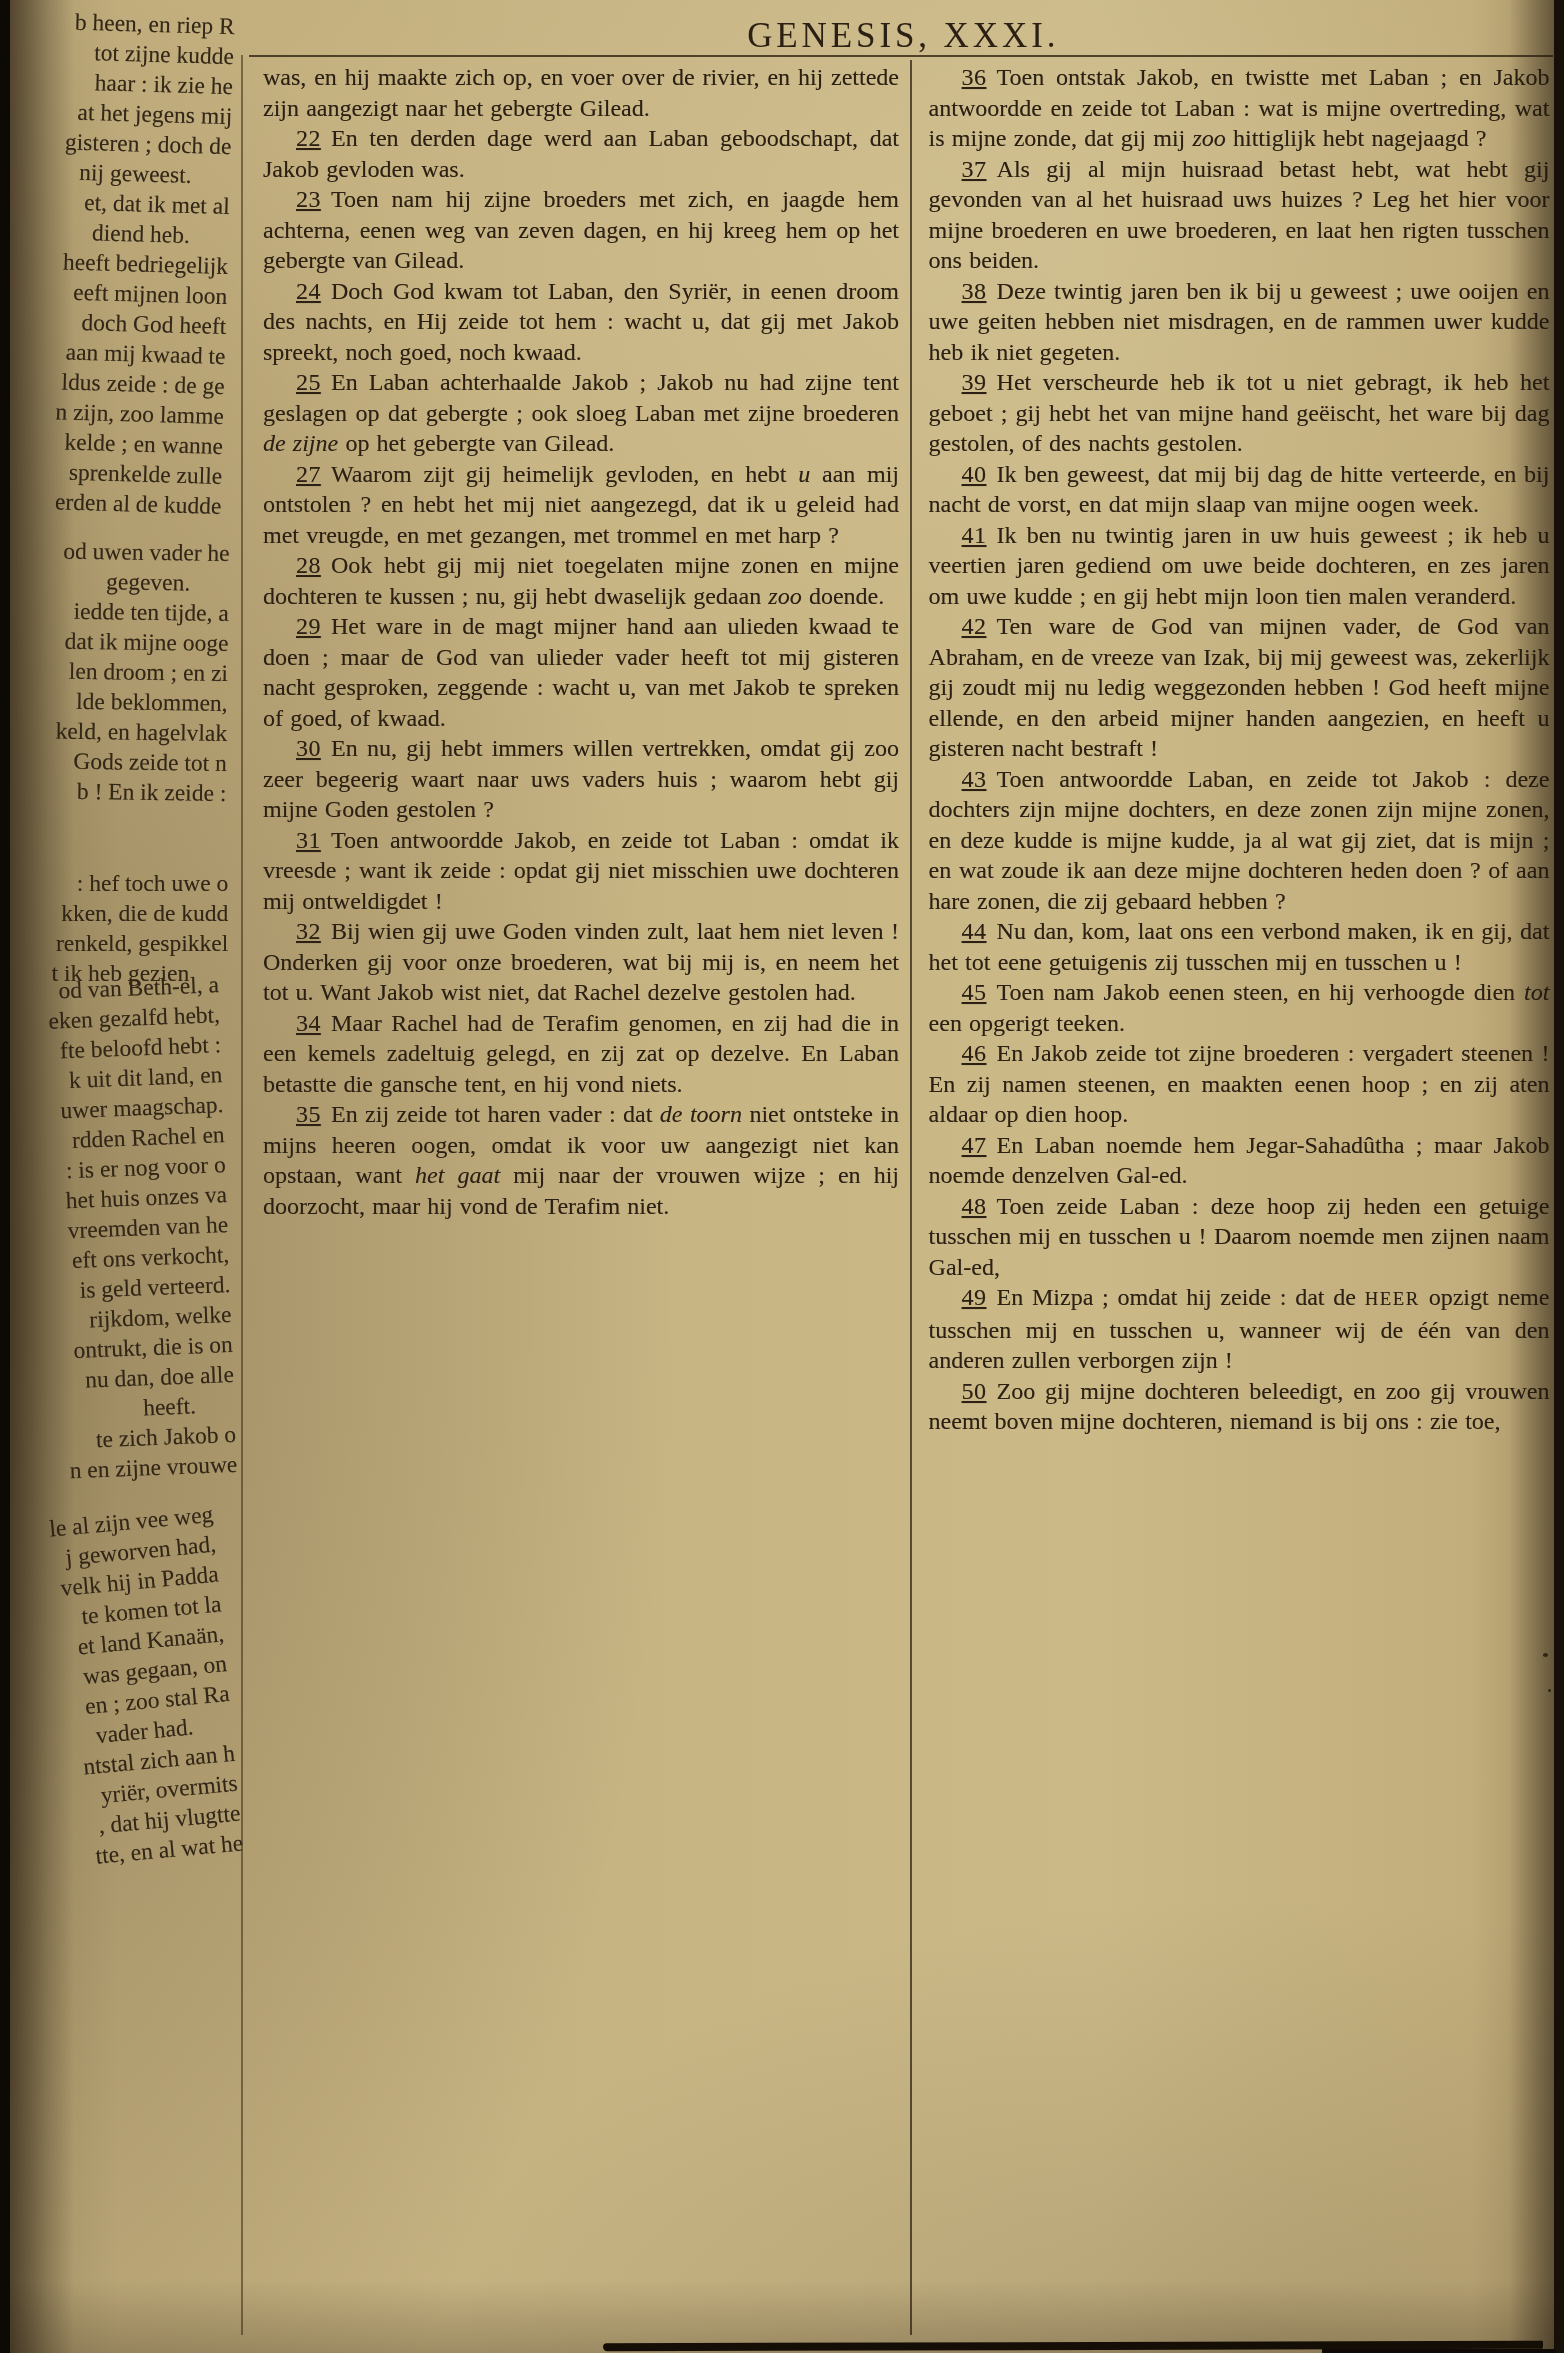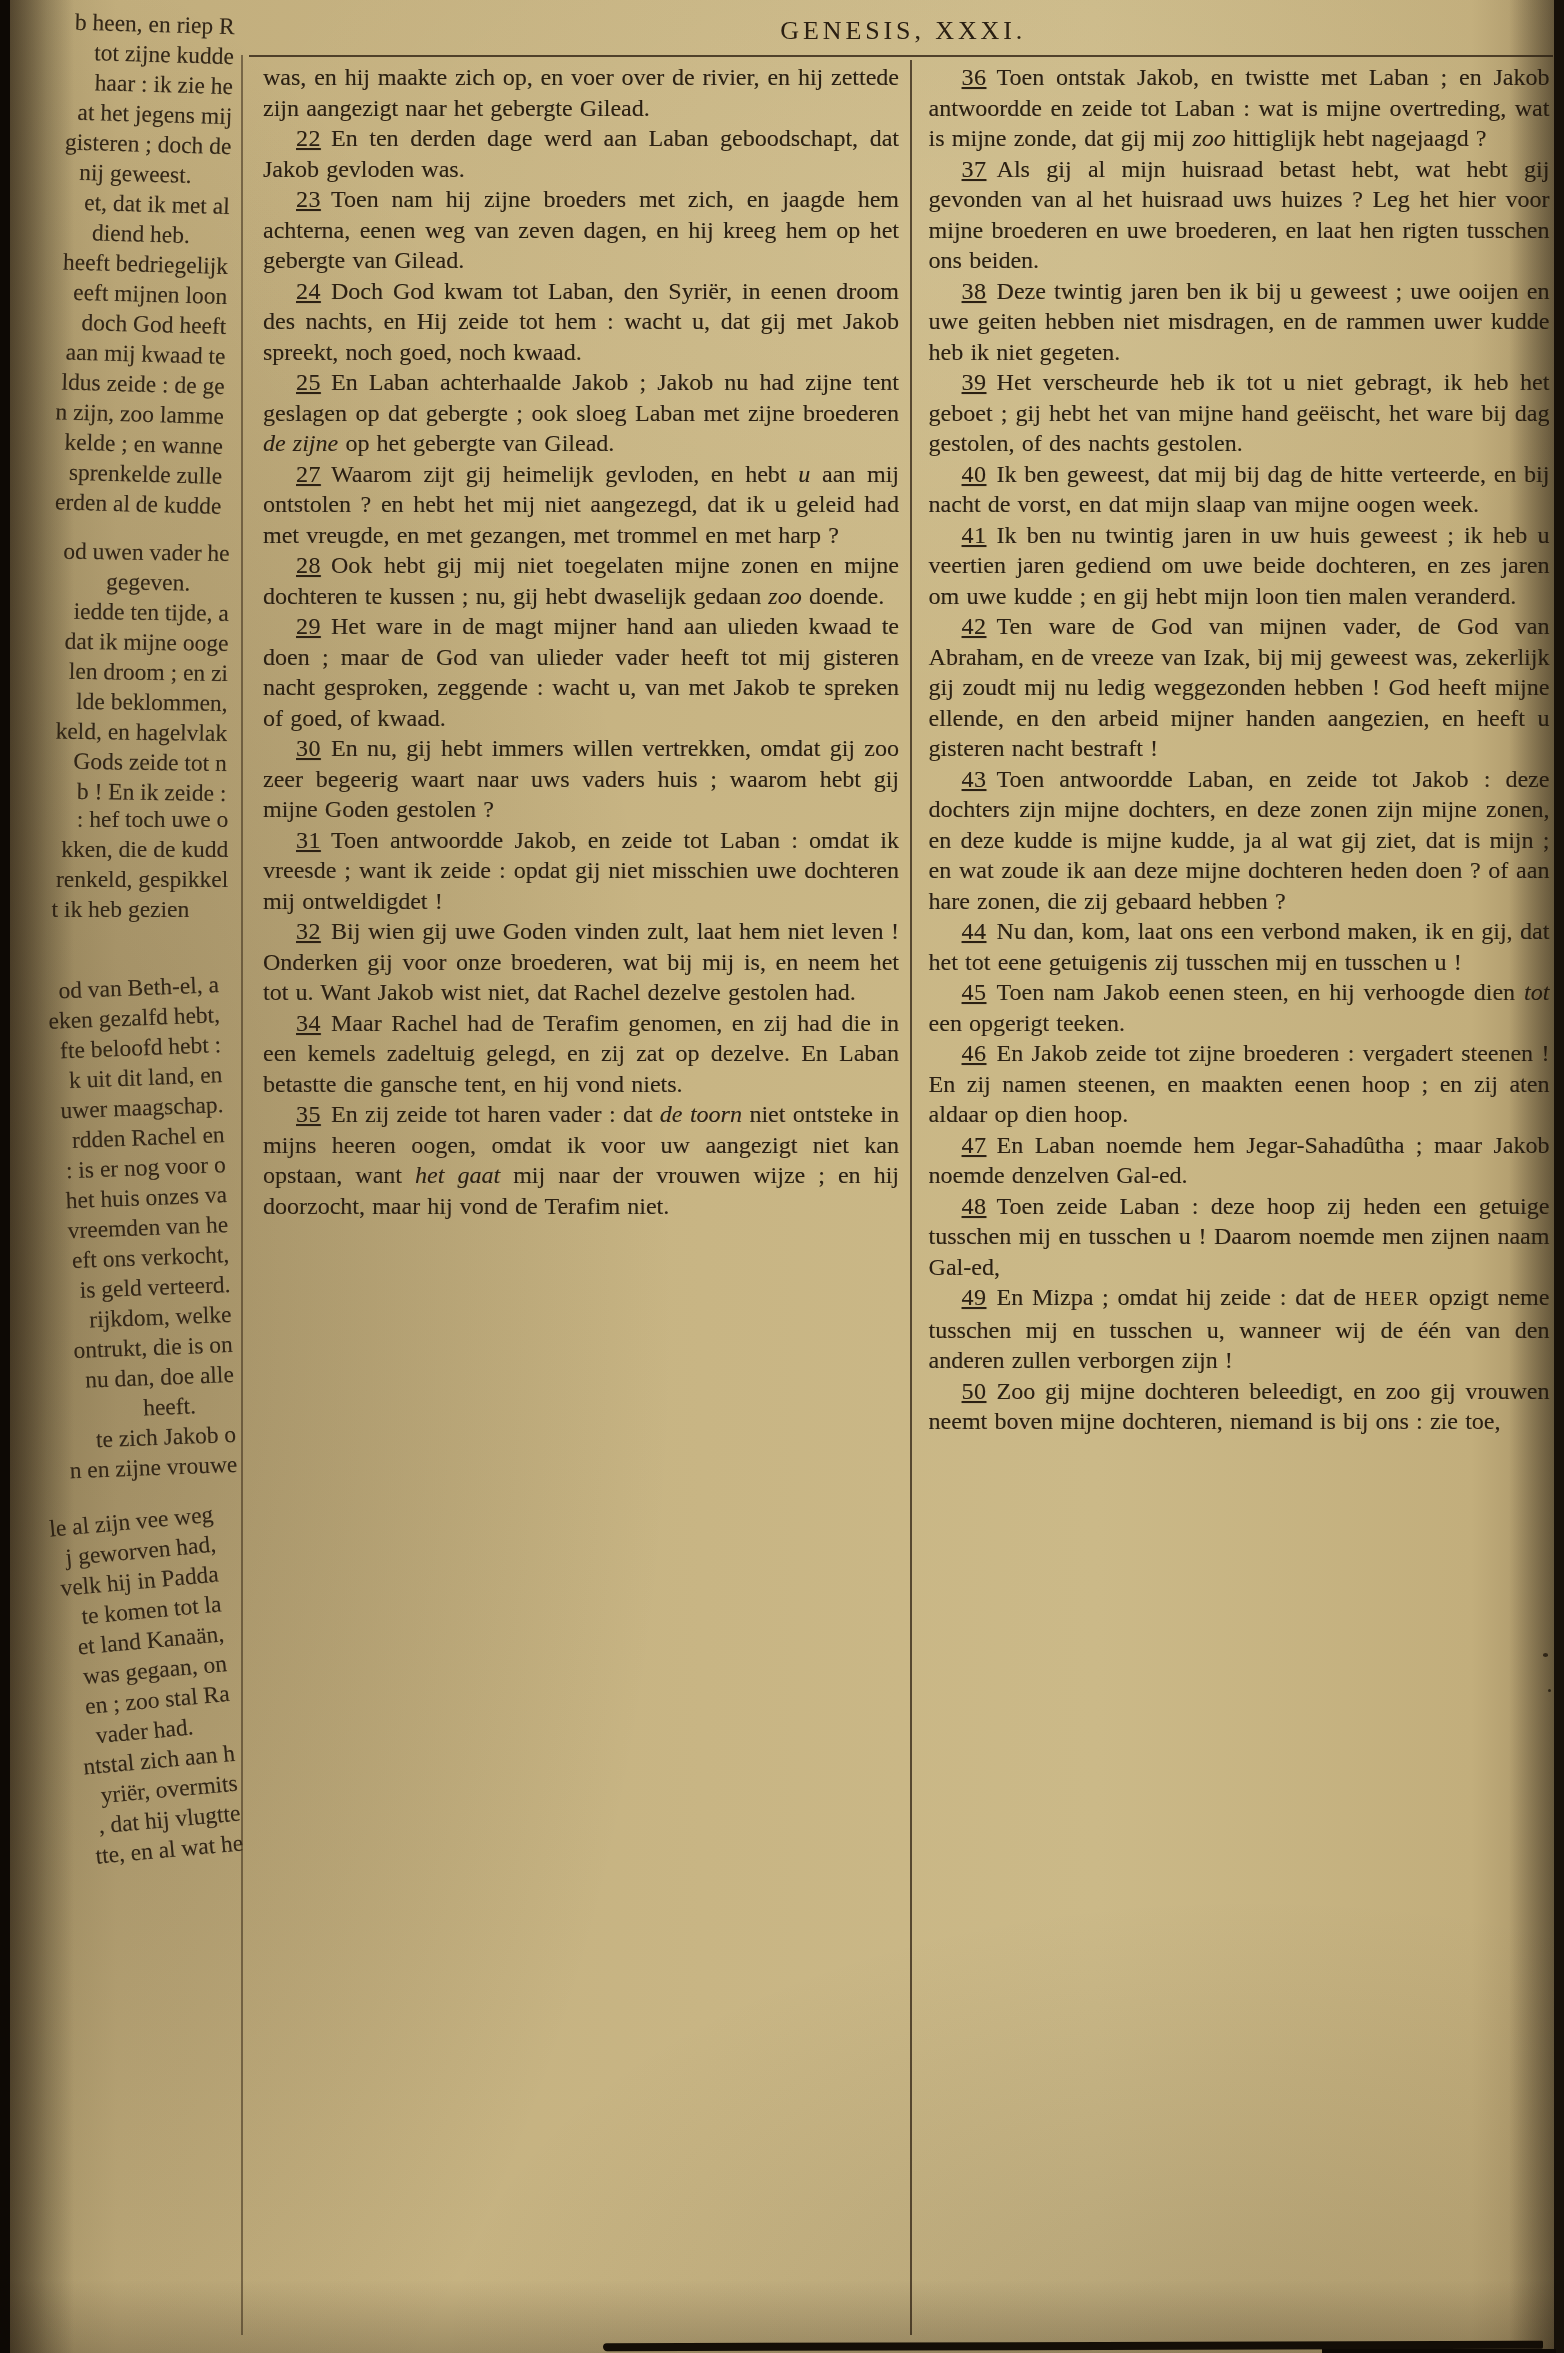--- a/index.html
+++ b/index.html
@@ -35,21 +35,21 @@
   
   .left-strip { position:absolute; left:0; top:0; width:236px; height:100%; z-index:2; color:#2e2214; opacity:0.96; }
   .frag-group { position:absolute; right:7.8px; width:228px; text-align:right; transform-origin:100% 50%; }
   .frag-line  { white-space:nowrap; font-size:23.5px; line-height:30px;
                 text-shadow:0.2px 0.2px 0.4px rgba(46,34,20,0.35); }
   .frag-line.frag-end { padding-right:39px; }
 
   
   .main { position:absolute; left:249px; top:0; right:0; bottom:0; z-index:3; }
   .running-head { position:absolute; top:15.6px; left:5px; right:12.5px; text-align:center;
-                  font-size:26px; letter-spacing:3.9px; }
+                  font-size:35px; letter-spacing:3.9px; }
   .head-rule { position:absolute; top:55px; left:0; right:12.5px; height:1.6px; background:rgba(58,44,26,0.85); }
   .left-col-rule { position:absolute; left:241px; top:55px; bottom:19px; width:1.6px;
                    background:rgba(58,44,26,0.55); z-index:3; }
 
   .cols { position:absolute; top:60px; left:0; right:12.5px; bottom:19px; display:flex; }
   .col { font-size:24px; line-height:30.5px; text-align:justify; word-spacing:1.2px;
          text-shadow:0.2px 0.2px 0.4px rgba(43,32,19,0.32); }
   .col-mid   { width:661px; padding:2.3px 11px 0 14px; }
   .vrule     { width:1.6px; background:rgba(58,44,26,0.8); }
   .col-right { flex:1; padding:2.3px 3.1px 0 17px; }
@@ -93,21 +93,21 @@
         <div class="frag-line">od uwen vader he</div>
         <div class="frag-line frag-end">gegeven.</div>
         <div class="frag-line">iedde ten tijde, a</div>
         <div class="frag-line">dat ik mijne ooge</div>
         <div class="frag-line">len droom ; en zi</div>
         <div class="frag-line">lde beklommen,</div>
         <div class="frag-line">keld, en hagelvlak</div>
         <div class="frag-line">Gods zeide tot n</div>
         <div class="frag-line">b ! En ik zeide :</div>
       </div>
-      <div class="frag-group" style="top: 804px; transform: rotate(0deg);">
+      <div class="frag-group" style="top: 868px; transform: rotate(0deg);">
         <div class="frag-line">: hef toch uwe o</div>
         <div class="frag-line">kken, die de kudd</div>
         <div class="frag-line">renkeld, gespikkel</div>
         <div class="frag-line frag-end">t ik heb gezien</div>
       </div>
       <div class="frag-group" style="top: 969px; transform: rotate(-2.2deg);">
         <div class="frag-line">od van Beth-el, a</div>
         <div class="frag-line">eken gezalfd hebt,</div>
         <div class="frag-line">fte beloofd hebt :</div>
         <div class="frag-line">k uit dit land, en</div>

